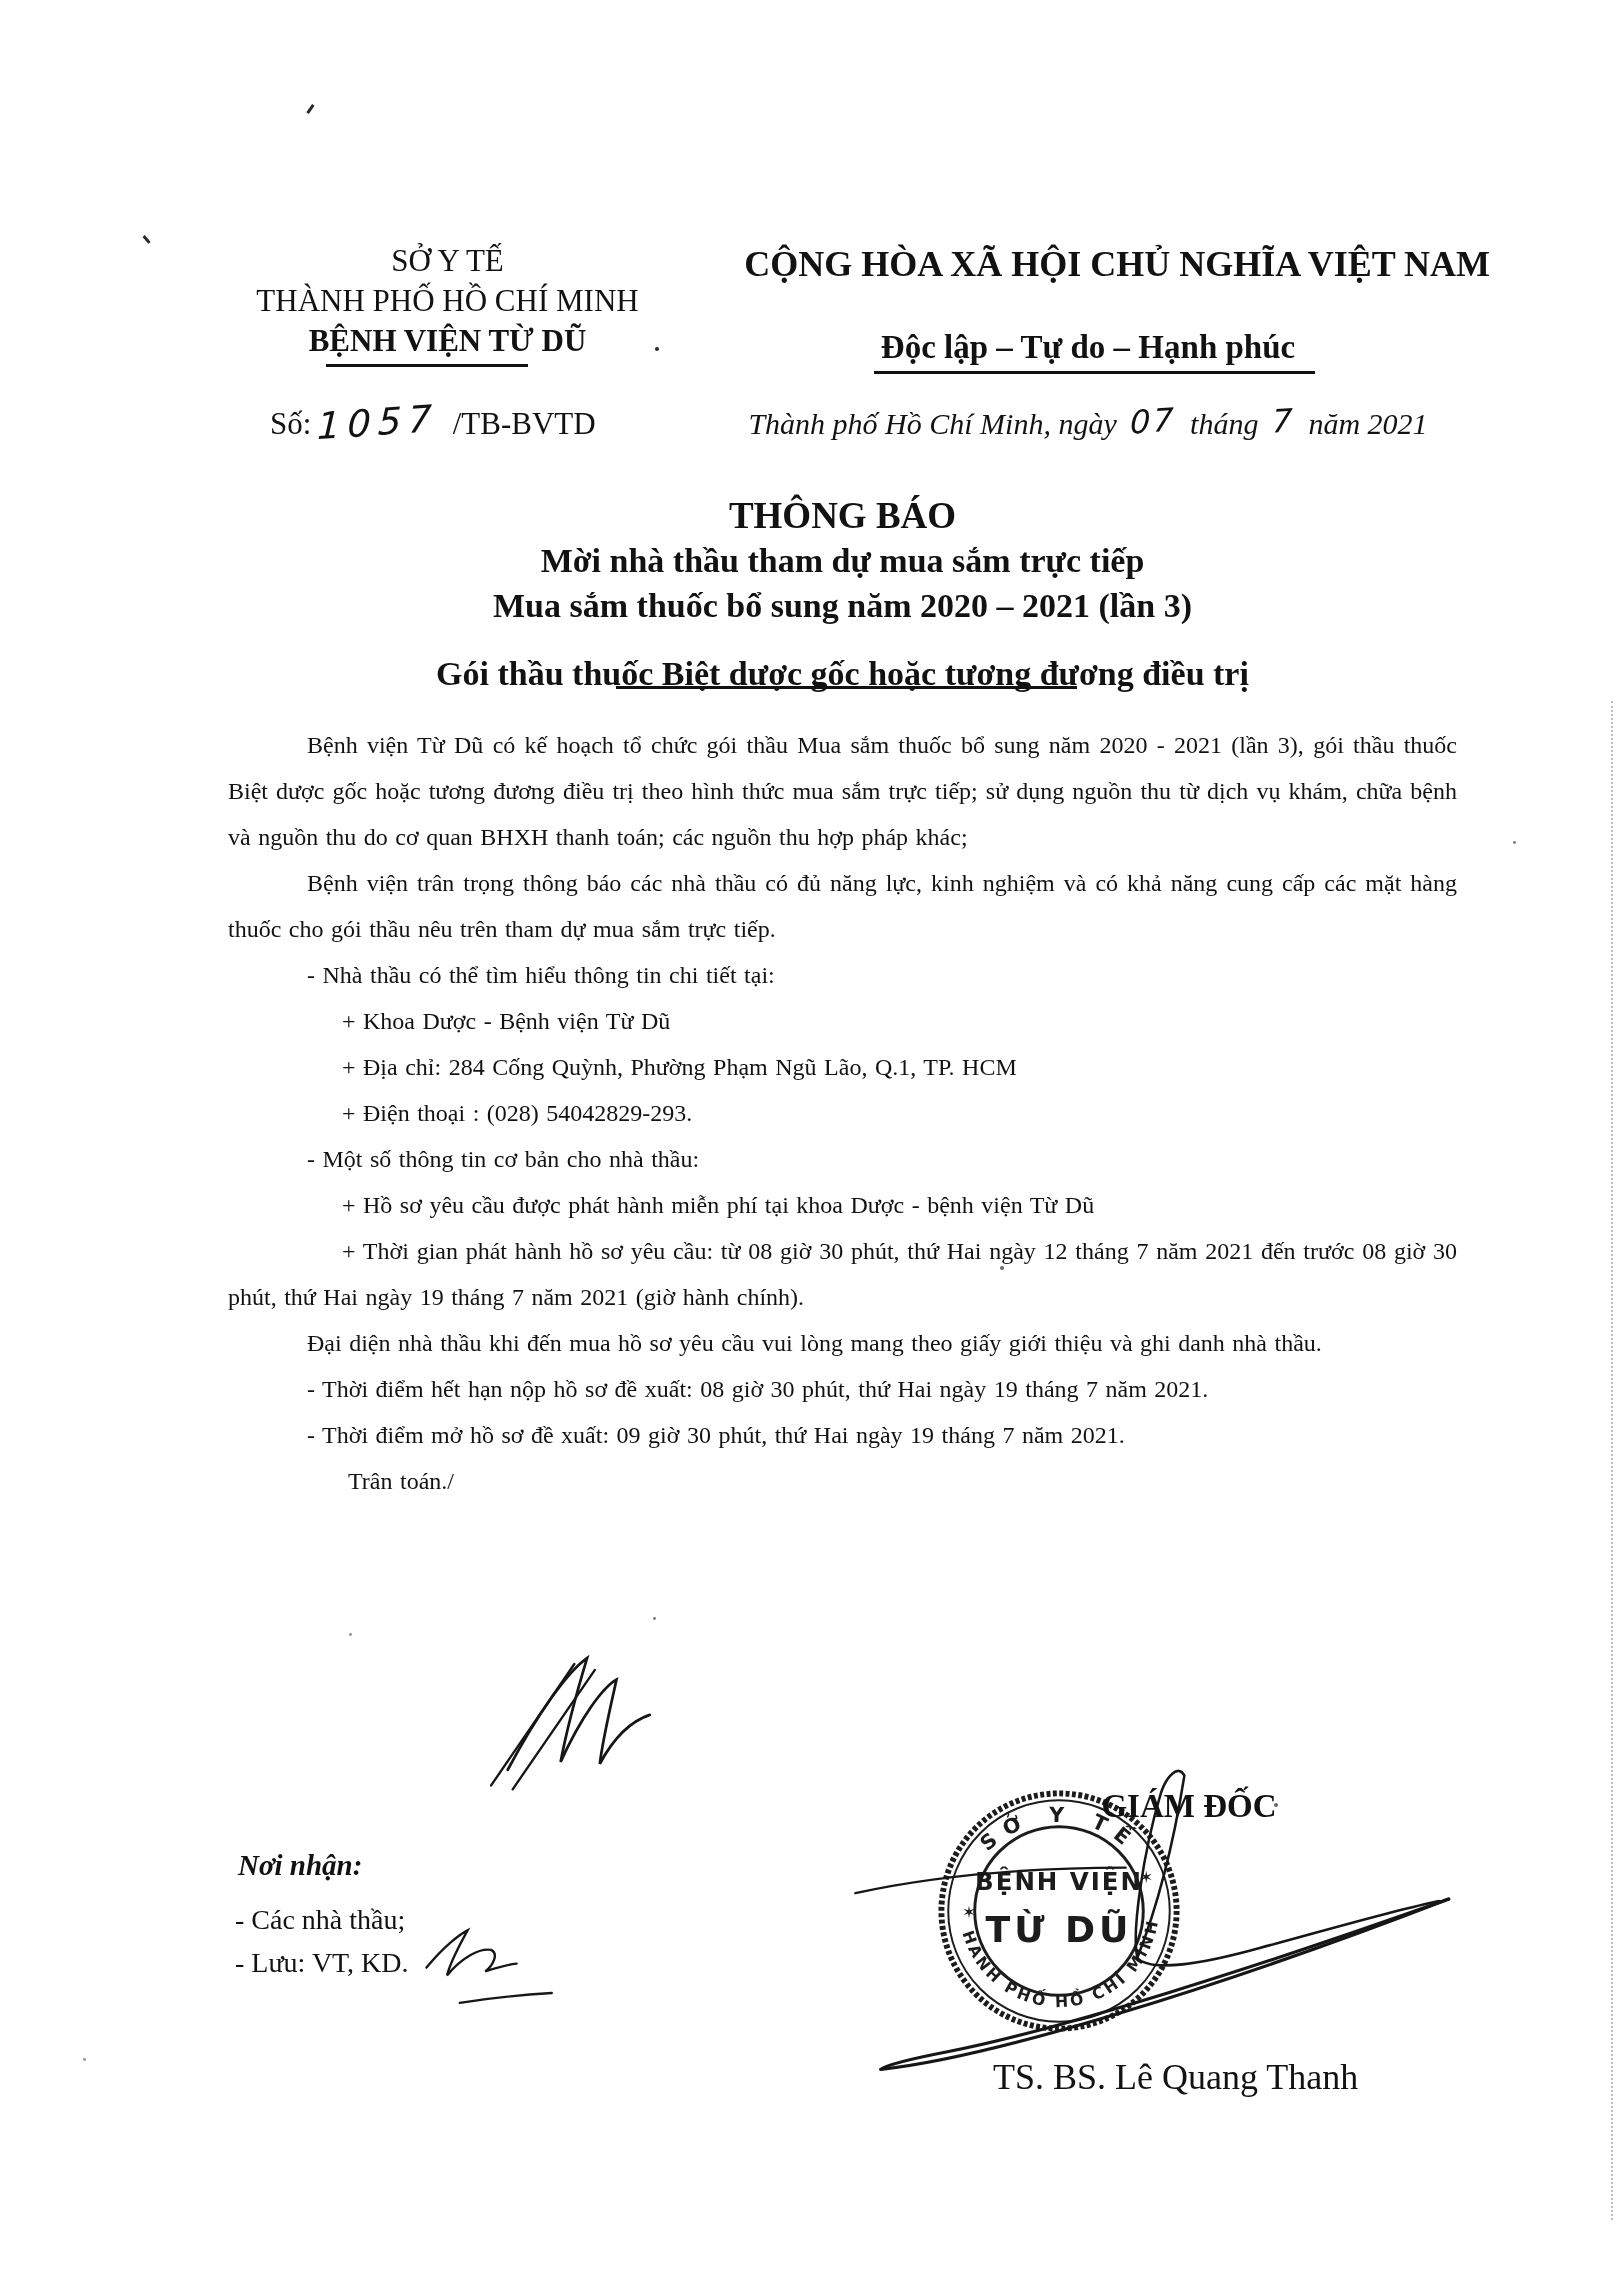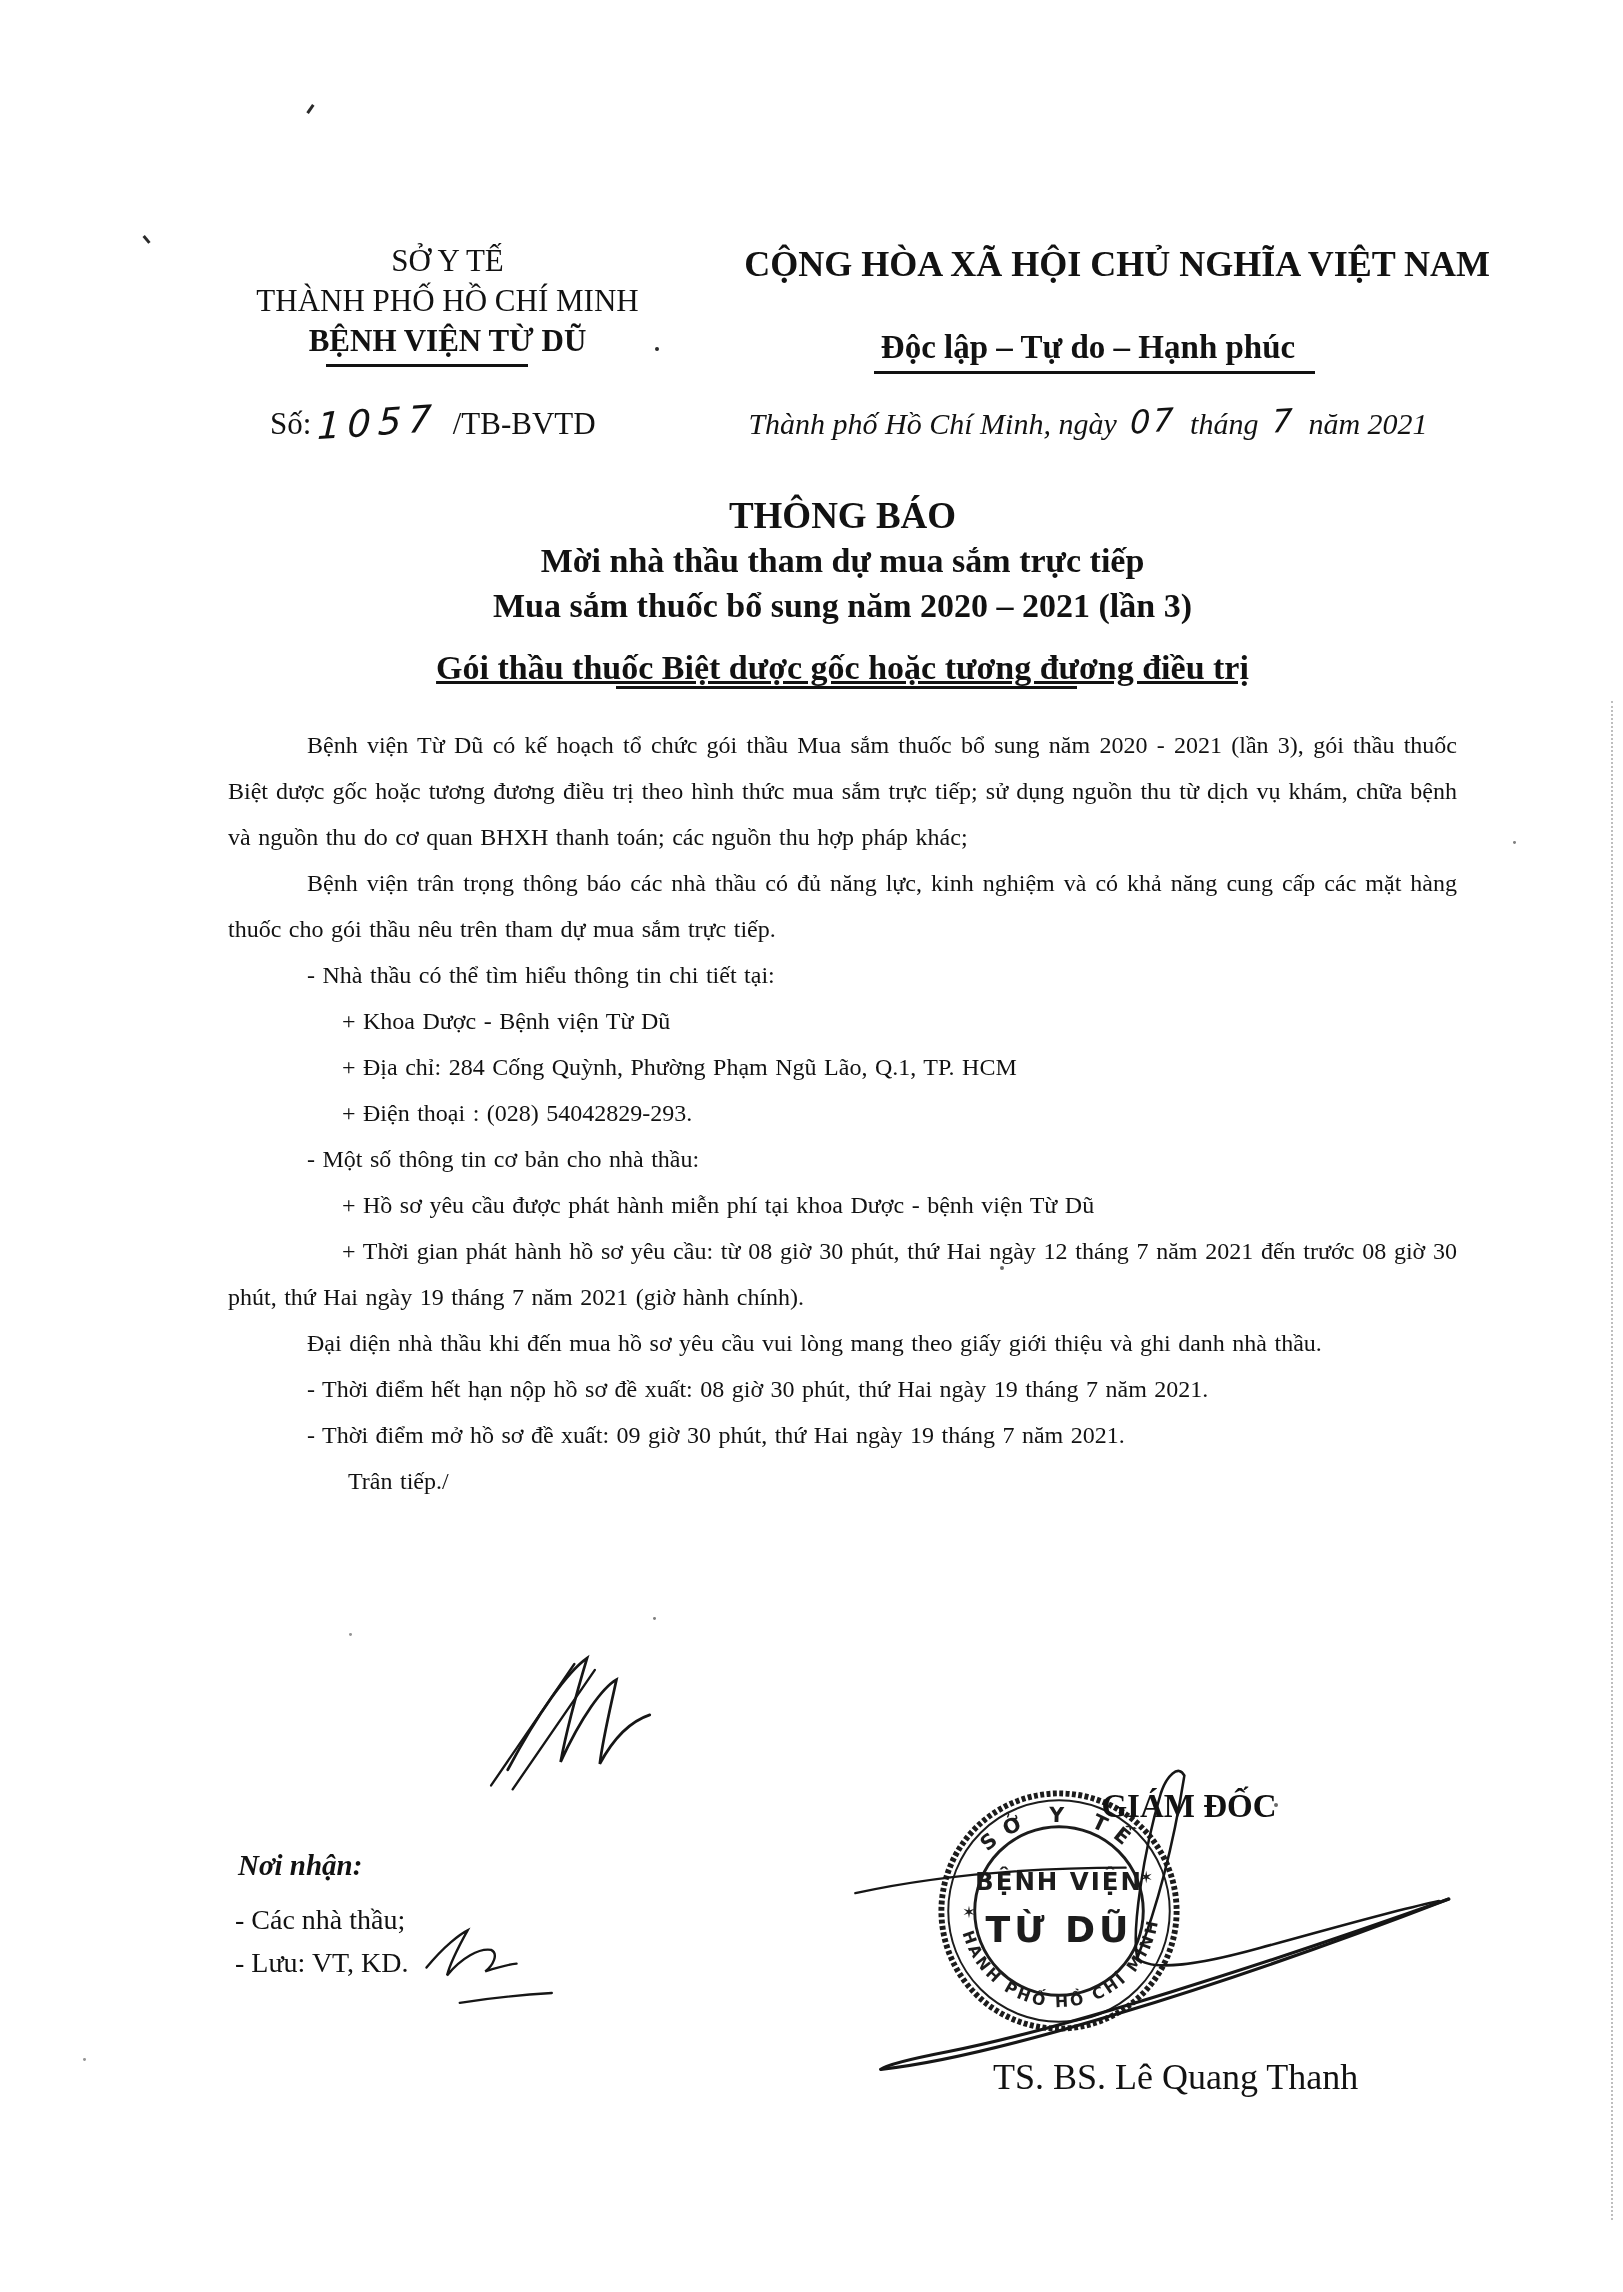--- a/index.html
+++ b/index.html
@@ -23,21 +23,21 @@
   .nat2{position:absolute;left:686px;top:329px;width:804px;text-align:center;
         font-size:33px;font-weight:bold;line-height:37px;}
   .nat-underline{position:absolute;left:874px;top:371px;width:441px;height:2.9px;background:#121212;}
   .dateline{position:absolute;left:686px;top:404px;width:804px;text-align:center;
             font-size:30px;font-style:italic;white-space:nowrap;}
 
   
   .title{position:absolute;left:228px;top:493px;width:1229px;text-align:center;font-weight:bold;}
   .t1{font-size:37px;line-height:45px;margin:0;}
   .t2,.t3,.t4{font-size:34px;line-height:45px;margin:0;}
-  .t4{margin-top:17px;text-decoration:underline;}
+  .t4{margin-top:23px;}
   .title-underline{position:absolute;left:616px;top:686px;width:461px;height:2.9px;background:#121212;}
 
   
   .bodytext{position:absolute;left:228px;top:722px;width:1229px;
             font-size:24px;line-height:46px;text-align:justify;word-spacing:1.5px;}
   .bodytext p{margin:0;}
   .para{text-indent:79px;}
   .dash{text-indent:79px;}
   .plus{text-indent:114px;}
   .closing{text-indent:120px;margin-top:32px;}
@@ -107,21 +107,21 @@
       <p class="dash gap-s">- Nhà thầu có thể tìm hiểu thông tin chi tiết tại:</p>
       <p class="plus gap-m">+ Khoa Dược - Bệnh viện Từ Dũ</p>
       <p class="plus gap-m">+ Địa chỉ: 284 Cống Quỳnh, Phường Phạm Ngũ Lão, Q.1, TP. HCM</p>
       <p class="plus gap-m">+ Điện thoại : (028) 54042829-293.</p>
       <p class="dash gap-s">- Một số thông tin cơ bản cho nhà thầu:</p>
       <p class="plus gap-m">+ Hồ sơ yêu cầu được phát hành miễn phí tại khoa Dược - bệnh viện Từ Dũ</p>
       <p class="plus gap-m">+ Thời gian phát hành hồ sơ yêu cầu: từ 08 giờ 30 phút, thứ Hai ngày 12 tháng 7 năm 2021 đến trước 08 giờ 30 phút, thứ Hai ngày 19 tháng 7 năm 2021 (giờ hành chính).</p>
       <p class="para">Đại diện nhà thầu khi đến mua hồ sơ yêu cầu vui lòng mang theo giấy giới thiệu và ghi danh nhà thầu.</p>
       <p class="dash">- Thời điểm hết hạn nộp hồ sơ đề xuất: 08 giờ 30 phút, thứ Hai ngày 19 tháng 7 năm 2021.</p>
       <p class="dash">- Thời điểm mở hồ sơ đề xuất: 09 giờ 30 phút, thứ Hai ngày 19 tháng 7 năm 2021.</p>
-      <p class="closing">Trân tiếp./</p>
+      <p class="closing">Trân toán./</p>
     </div>
 
   <div class="recip-h">Nơi nhận:</div>
   <div class="recip-items">
 
   <p>- Các nhà thầu;</p>
       <p>- Lưu: VT, KD.</p>
     </div>
 
   <div class="sig-title">GIÁM ĐỐC</div>

